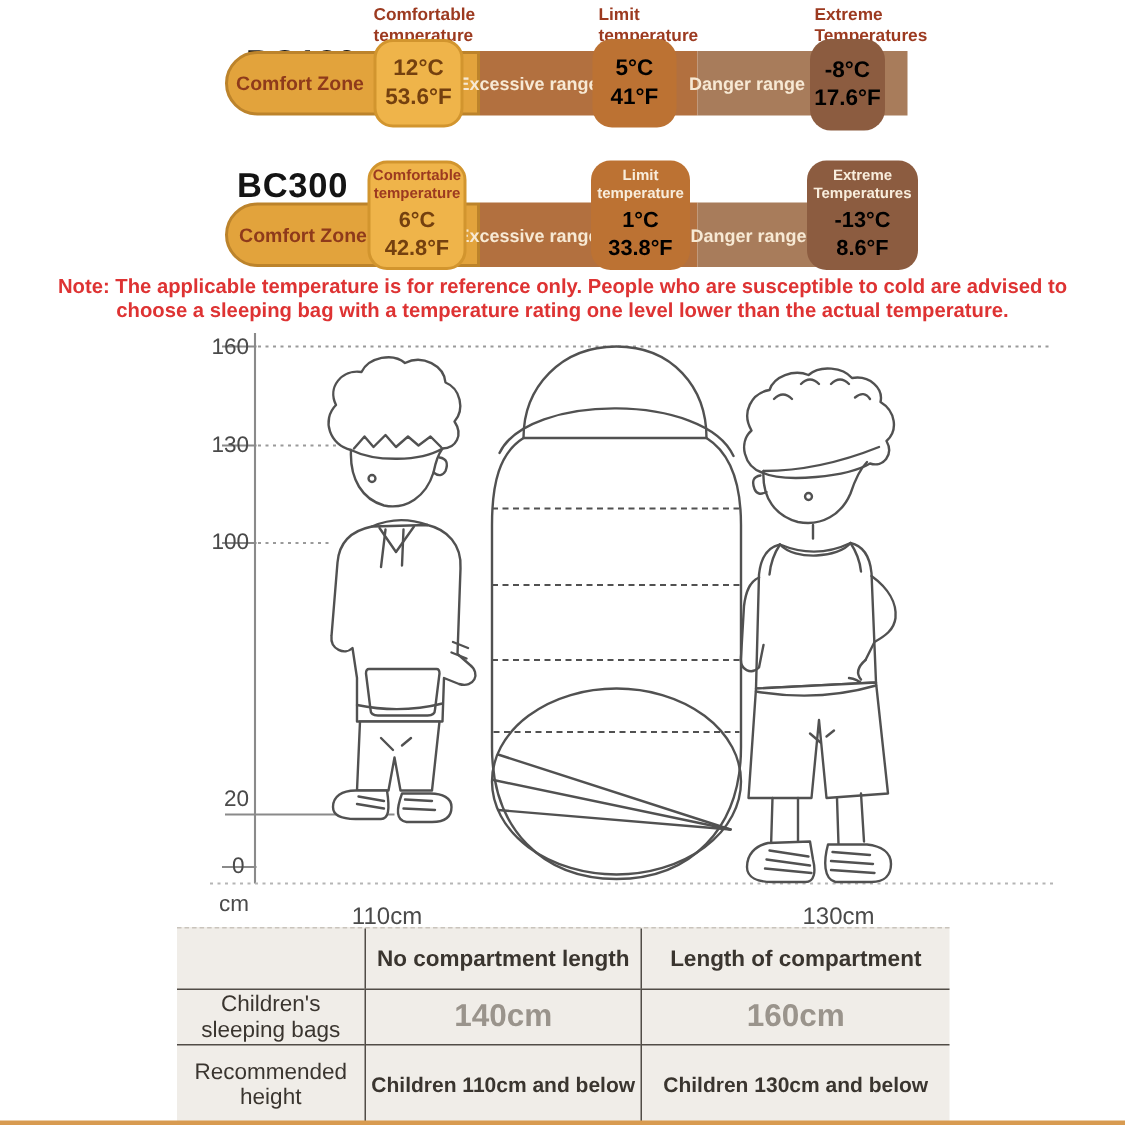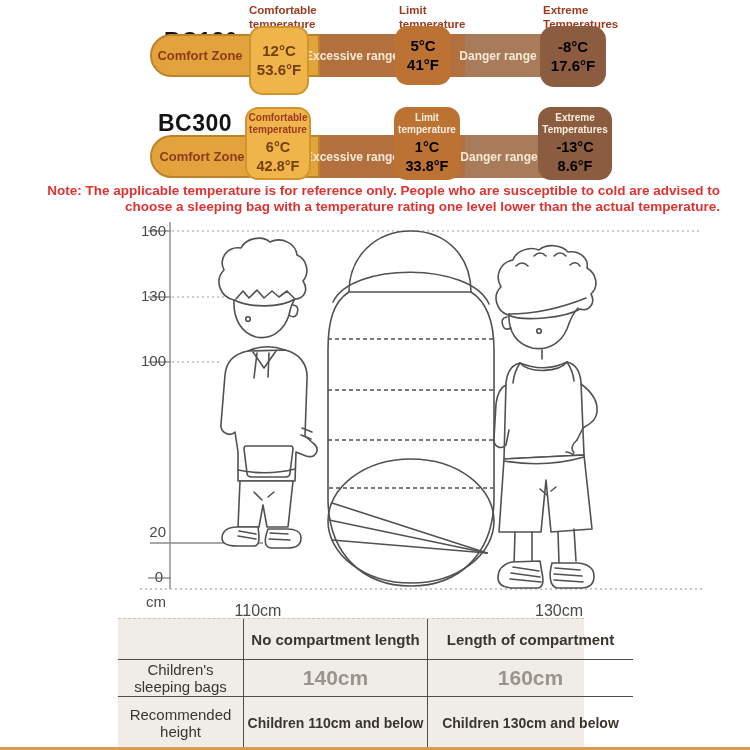--- a/index.html
+++ b/index.html
@@ -22,30 +22,30 @@
   .box-extreme{background:#8C5C40;}
   .deg{font-weight:bold;font-size:15px;line-height:1.25;}
   .deg-dark{color:#74400F;}
   .deg-cream{color:#000000;}
   .deg-sm{font-size:14.5px;}
   .above-label{position:absolute;color:#9C3A20;font-size:11.5px;font-weight:bold;line-height:1.18;}
   .box-label{font-size:10px;font-weight:bold;line-height:1.2;margin-bottom:2px;width:100%;}
   .box-label-red{color:#9C3A20;}
   .box-label-cream{color:#F8EDDC;}
   
-  .note{position:absolute;left:30px;top:183px;width:690px;text-align:right;
+  .note{position:absolute;left:30px;top:183px;width:690px;text-align:center;
         color:#DE3333;font-size:13.5px;font-weight:600;line-height:1.16;}
   
   .chart-svg{position:absolute;left:0;top:0;width:750px;height:750px;}
   .axis-text{font-family:"Liberation Sans",sans-serif;font-size:15px;fill:#4A4A4A;}
   .dim-text{font-family:"Liberation Sans",sans-serif;font-size:16px;fill:#4A4A4A;}
   .figure{fill:#fff;stroke:#515151;stroke-width:1.6;stroke-linejoin:round;stroke-linecap:round;}
   .line-only{fill:none;stroke:#515151;stroke-width:1.6;stroke-linejoin:round;stroke-linecap:round;}
   
-  .size-table{position:absolute;left:118px;top:618px;width:466px;height:130px;background:#F0EDE8;
+  .size-table{position:absolute;left:118px;top:618px;width:515px;height:130px;background:#F0EDE8;
               display:grid;grid-template-columns:125px 184px 206px;grid-template-rows:40px 37px 53px;
               border-top:1px dashed #C9C4BC;box-sizing:border-box;}
   .cell{display:flex;flex-direction:column;align-items:center;justify-content:center;
         text-align:center;color:#3A352F;}
   .cell.vline{border-left:1.5px solid #514C46;}
   .cell.hline{border-top:1.5px solid #514C46;}
   .th{font-size:15px;font-weight:bold;}
   .row-label{font-size:15px;font-weight:normal;line-height:1.15;}
   .big-val{font-size:21px;color:#9A948C;font-weight:700;}
   .small-val{font-size:14px;font-weight:bold;}
@@ -63,29 +63,29 @@
   <div class="above-label" style="left:543px;top:4px;width:92px;">Extreme Temperatures</div>
 
   <div class="bar-seg seg-comfort" style="left:150px;top:34px;width:170px;"></div>
   <div class="bar-seg seg-excessive" style="left:320px;top:34px;width:145px;"></div>
   <div class="bar-seg seg-danger" style="left:465px;top:34px;width:140px;"></div>
 
   <div class="seg-label cz-text" style="left:150px;top:34px;width:100px;">Comfort Zone</div>
   <div class="seg-label cream-text" style="left:306px;top:34px;width:92px;">Excessive range</div>
   <div class="seg-label cream-text" style="left:452px;top:34px;width:92px;">Danger range</div>
 
-  <div class="temp-box box-yellow" style="left:249px;top:26px;width:60px;height:69px;">
+  <div class="temp-box box-yellow" style="left:249px;top:26px;width:60px;height:59px;">
     <div class="deg deg-dark">12°C</div>
     <div class="deg deg-dark">53.6°F</div>
   </div>
   <div class="temp-box box-limit" style="left:395px;top:26px;width:56px;height:59px;">
     <div class="deg deg-cream">5°C</div>
     <div class="deg deg-cream">41°F</div>
   </div>
-  <div class="temp-box box-extreme" style="left:540px;top:26px;width:66px;height:61px;border-radius:14px;">
+  <div class="temp-box box-extreme" style="left:540px;top:26px;width:50px;height:61px;border-radius:14px;">
     <div class="deg deg-cream">-8°C</div>
     <div class="deg deg-cream">17.6°F</div>
   </div>
 
   <div class="model-name" style="left:158px;top:110px;">BC300</div>
 
   <div class="bar-seg seg-comfort" style="left:150px;top:135px;width:170px;"></div>
   <div class="bar-seg seg-excessive" style="left:320px;top:135px;width:145px;"></div>
   <div class="bar-seg seg-danger" style="left:465px;top:135px;width:140px;"></div>
 

